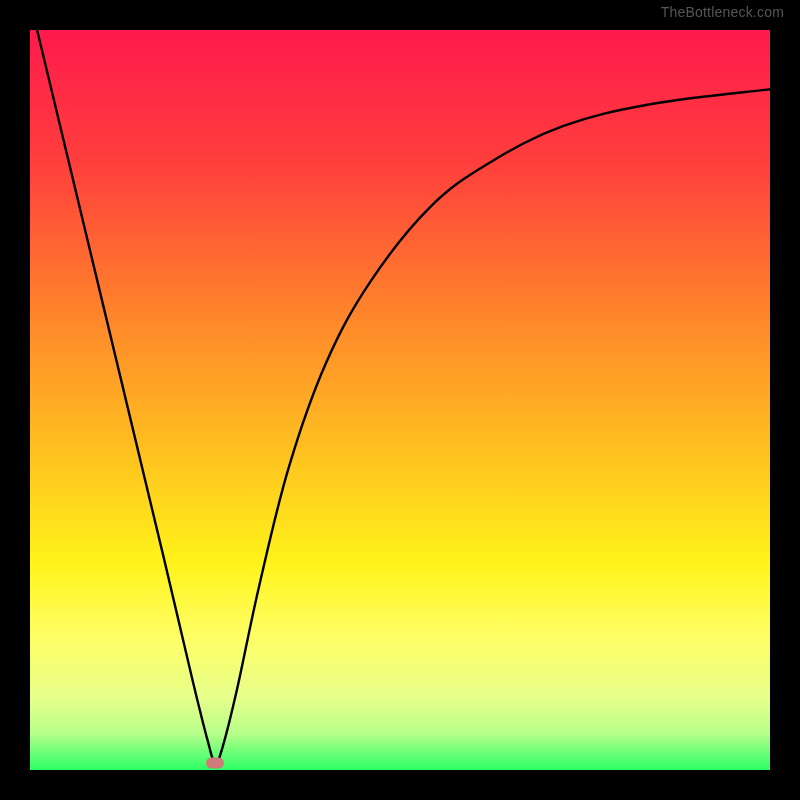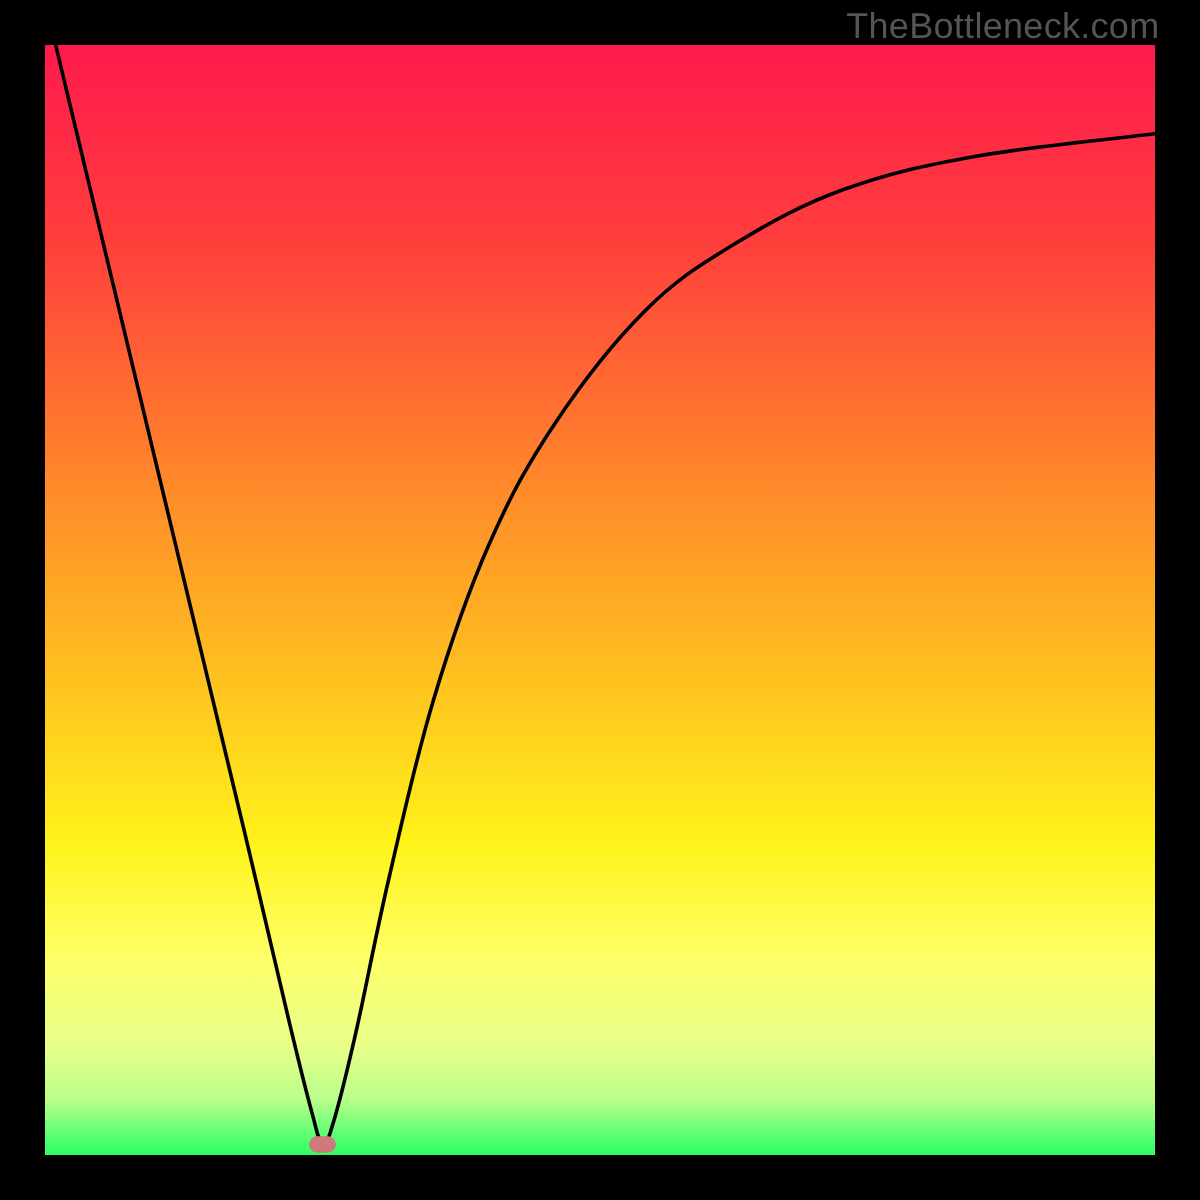--- a/index.html
+++ b/index.html
@@ -25,23 +25,23 @@
     overflow: hidden;
   }
   .gradient-bg {
     position: absolute;
     inset: 0;
     
   }
   .watermark {
     position: absolute;
     top: 4px;
-    right: 27px;
+    right: 16px;
     color: #555;
-    font-size: 24px;
+    font-size: 14px;
     font-weight: 400;
     letter-spacing: 0.2px;
     user-select: none;
   }
   svg.curve {
     position: absolute;
     inset: 0;
     width: 100%;
     height: 100%;
   }

